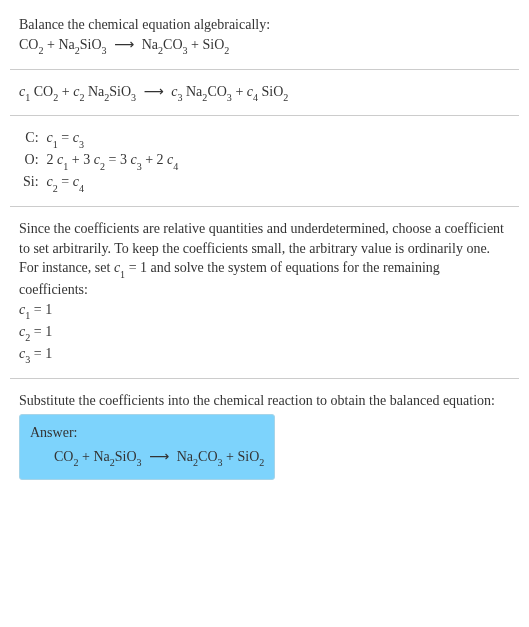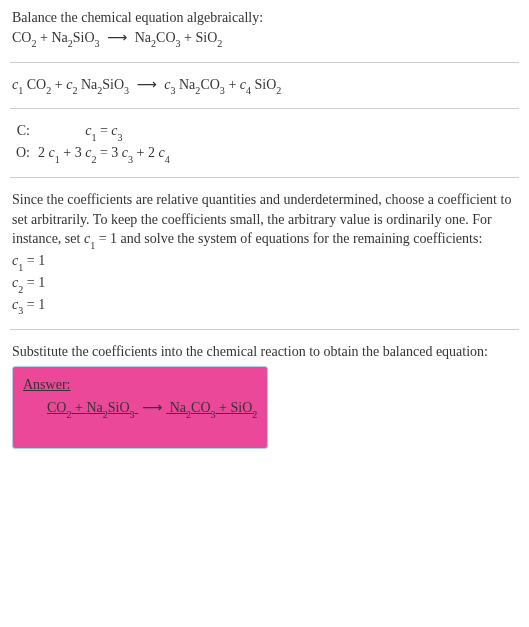--- a/index.html
+++ b/index.html
@@ -14,35 +14,34 @@
   }
   hr {
     border: none;
     border-top: 1px solid #ccc;
     margin: 12px 0;
   }
   .sub { font-size: 0.72em; vertical-align: sub; position: relative; top: 0.15em; }
   .ital { font-style: italic; }
   .arrow { display: inline-block; margin: 0 4px; }
   .eq-table { border-collapse: collapse; margin-top: 2px; }
-  .eq-table td { padding: 0 4px; vertical-align: baseline; text-align: center; }
+  .eq-table td { padding: 0 4px; vertical-align: baseline; }
   .eq-table td:first-child { text-align: right; }
   .answer-box {
     border: 1px solid #a7d4e8;
-    background: #ec4899;
-    padding: 8px 10px 28px 10px;
+    background: #7dd3fc;
+    padding: 8px 10px 10px 10px;
     border-radius: 3px;
     display: inline-block;
     margin-top: 4px;
-    text-decoration: underline;
   }
   .answer-label { margin-bottom: 4px; }
   .answer-eq { padding-left: 24px; }
   p { margin: 0; }
-  .block { margin: 2px; }
+  .block { margin: 9px; }
 </style>
 </head>
 <body>
 
 <div class="block">
   <p>Balance the chemical equation algebraically:</p>
   <p>
     <span><span>CO</span><span class="sub">2</span></span><span> + </span><span><span>Na</span><span class="sub">2</span><span>SiO</span><span class="sub">3</span></span>
     <span class="arrow">⟶</span>
     <span><span>Na</span><span class="sub">2</span><span>CO</span><span class="sub">3</span></span><span> + </span><span><span>SiO</span><span class="sub">2</span></span>
@@ -69,20 +68,24 @@
   <table class="eq-table">
     <tbody>
         <tr>
       <td>C:</td>
       <td><span class="ital">c</span><span class="sub">1</span><span> = </span><span class="ital">c</span><span class="sub">3</span></td>
     </tr>
     <tr>
       <td>O:</td>
       <td><span>2 </span><span class="ital">c</span><span class="sub">1</span><span> + 3 </span><span class="ital">c</span><span class="sub">2</span><span> = 3 </span><span class="ital">c</span><span class="sub">3</span><span> + 2 </span><span class="ital">c</span><span class="sub">4</span></td>
     </tr>
+    <tr>
+      <td>Si:</td>
+      <td><span class="ital">c</span><span class="sub">2</span><span> = </span><span class="ital">c</span><span class="sub">4</span></td>
+    </tr>
   </tbody>
     </table>
 </div>
 
 <hr>
 
 <div class="block">
   <p>
     <span>Since the coefficients are relative quantities and underdetermined, choose a coefficient to set arbitrarily. To keep the coefficients small, the arbitrary value is ordinarily one. For instance, set </span><span class="ital">c</span><span class="sub">1</span><span> = 1 and solve the system of equations for the remaining coefficients:</span>
   </p>

